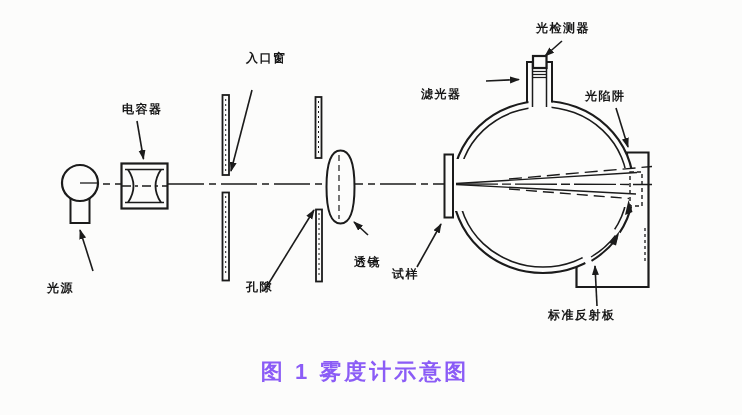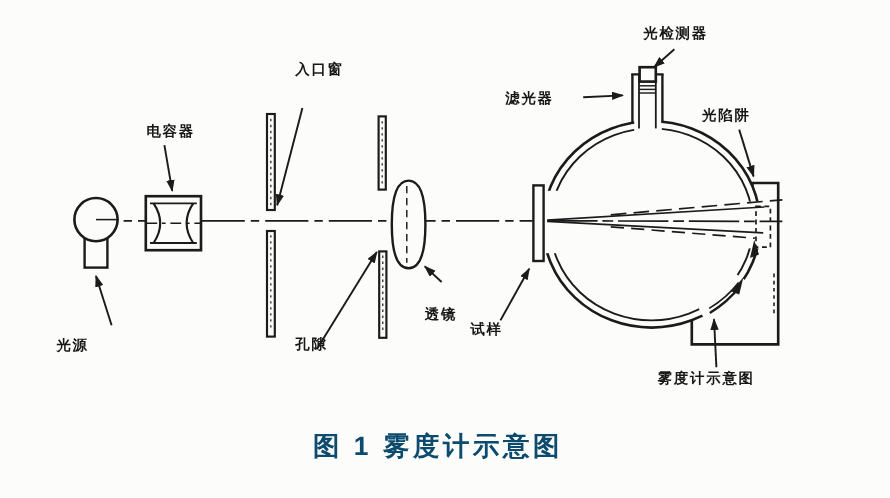--- a/index.html
+++ b/index.html
@@ -20,21 +20,21 @@
     white-space:nowrap;
     line-height:1;
   }
   .caption{
     position:absolute;
     left:220px;top:357px;width:290px;
     text-align:center;
     font-size:22px;
     font-weight:bold;
     letter-spacing:3px;
-    color:#0c4a6e;
+    color:#8b5cf6;
   }
 </style>
 </head>
 <body>
 
 <div class="stage">
 
 <svg width="742" height="415" viewBox="0 0 742 415">
   <defs>
     <marker id="ah" markerWidth="11" markerHeight="8" refX="9" refY="3.5" orient="auto" markerUnits="userSpaceOnUse">
@@ -139,19 +139,19 @@
     <line x1="597" y1="306" x2="595" y2="266" marker-end="url(#ah)"></line>
   </g>
 </svg>
 
   <div class="lbl" style="left:47px;top:282px">光源</div>
   <div class="lbl" style="left:122px;top:103px">电容器</div>
   <div class="lbl" style="left:246px;top:52px">入口窗</div>
   <div class="lbl" style="left:246px;top:281px">孔隙</div>
   <div class="lbl" style="left:354px;top:256px">透镜</div>
   <div class="lbl" style="left:392px;top:268px">试样</div>
-  <div class="lbl" style="left:421px;top:76px">滤光器</div>
+  <div class="lbl" style="left:421px;top:88px">滤光器</div>
   <div class="lbl" style="left:536px;top:22px">光检测器</div>
   <div class="lbl" style="left:585px;top:90px">光陷阱</div>
-  <div class="lbl" style="left:548px;top:309px">雾度计示意图</div>
+  <div class="lbl" style="left:548px;top:309px">标准反射板</div>
 
   <div class="caption">图 1  雾度计示意图</div>
 </div>
 
 </body></html>

